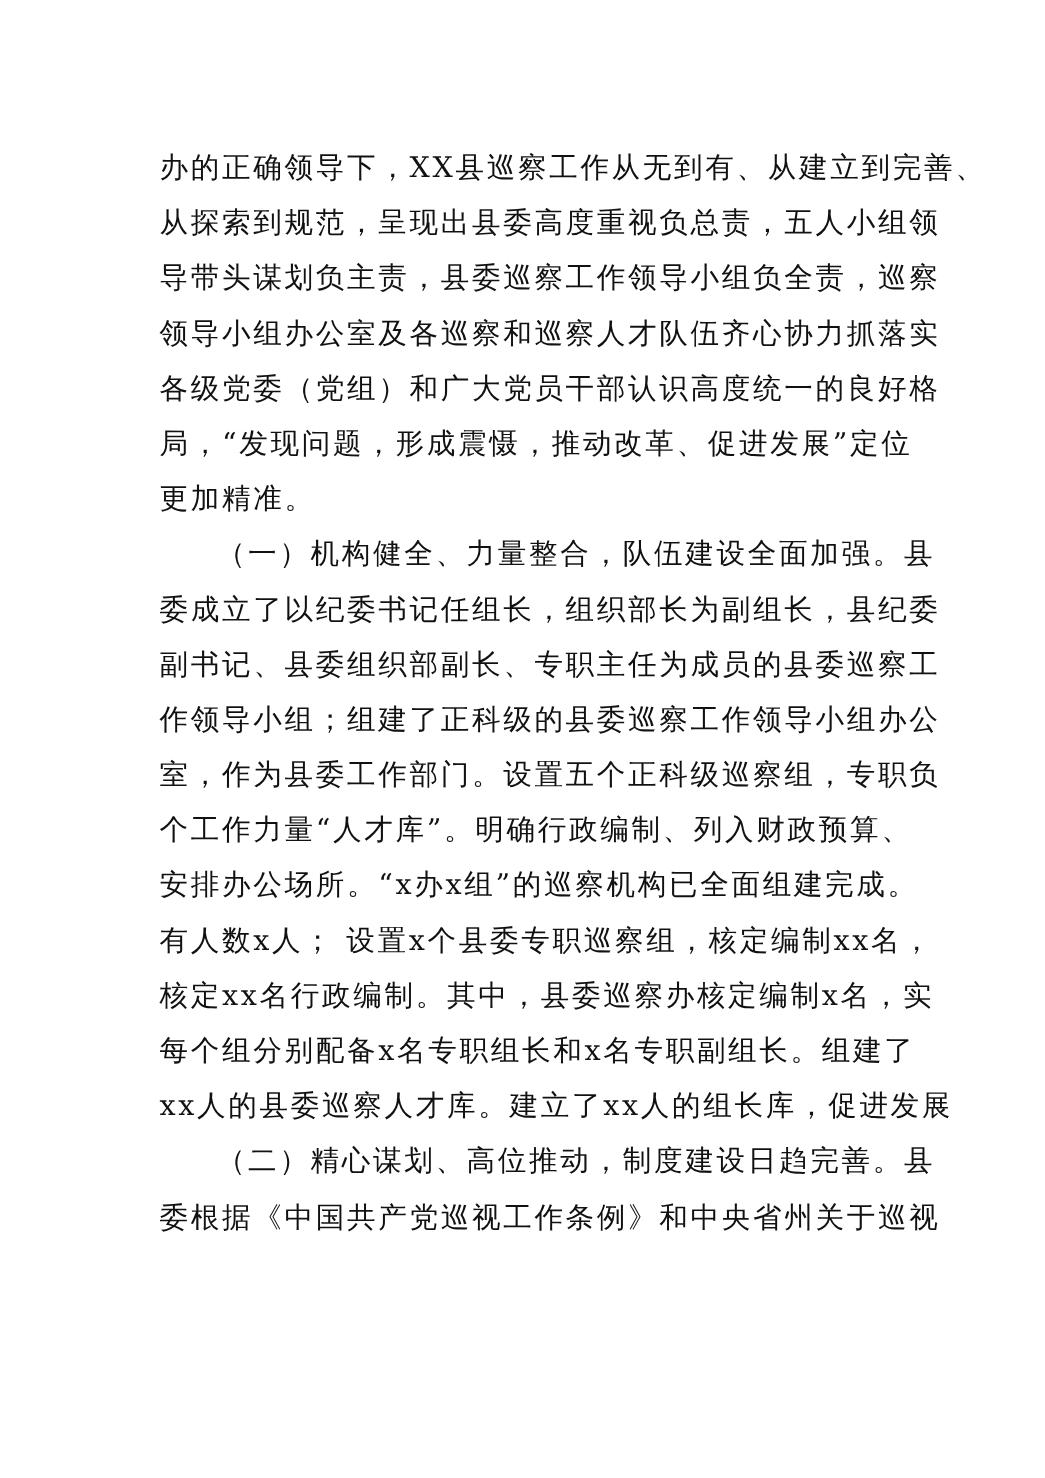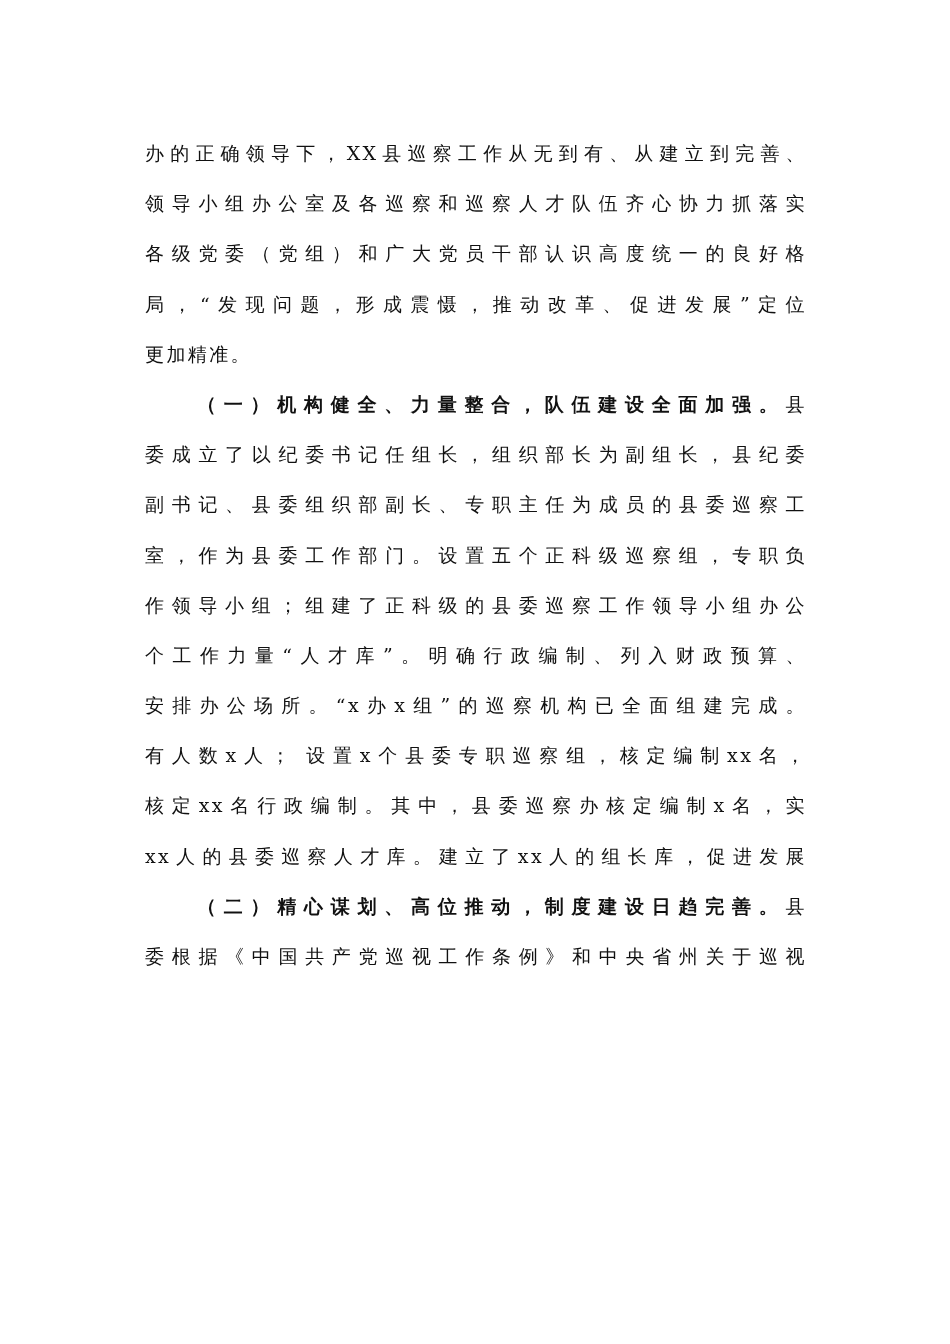--- a/index.html
+++ b/index.html
@@ -3,53 +3,56 @@
 <meta charset="utf-8">
 <style>
   html, body { margin: 0; padding: 0; background: #ffffff; }
   body { width: 950px; height: 1344px; position: relative; overflow: hidden; }
   .page {
     position: absolute;
     left: 145px;
     top: 128px;
     width: 662px;
     font-family: "DejaVu Serif", "Liberation Serif", serif;
-    font-size: 19px;
+    font-size: 26px;
     line-height: 50.2px;
     color: #111111;
     letter-spacing: 2.4px;
   }
   .line { display: block; white-space: nowrap; text-align: justify; text-align-last: justify; height: 50.2px; }
   .line.last { text-align-last: left; }
   .indent { padding-left: 52px; }
-  .bold { font-weight: bold; }
+  .bold { font-weight: normal; }
 </style>
 </head>
 <body>
 
 <div class="page">
 
   <div>
     <span class="line">办的正确领导下，XX县巡察工作从无到有、从建立到完善、</span>
+    <span class="line">从探索到规范，呈现出县委高度重视负总责，五人小组领</span>
+    <span class="line">导带头谋划负主责，县委巡察工作领导小组负全责，巡察</span>
     <span class="line">领导小组办公室及各巡察和巡察人才队伍齐心协力抓落实</span>
     <span class="line">各级党委（党组）和广大党员干部认识高度统一的良好格</span>
     <span class="line">局，“发现问题，形成震慑，推动改革、促进发展”定位</span>
     <span class="line last">更加精准。</span>
   </div>
 
   <div>
     <span class="line indent"><span class="bold">（一）机构健全、力量整合，队伍建设全面加强。</span><span>县</span></span>
     <span class="line">委成立了以纪委书记任组长，组织部长为副组长，县纪委</span>
     <span class="line">副书记、县委组织部副长、专职主任为成员的县委巡察工</span>
+    <span class="line">作领导小组；组建了正科级的县委巡察工作领导小组办公</span>
     <span class="line">室，作为县委工作部门。设置五个正科级巡察组，专职负</span>
-    <span class="line">作领导小组；组建了正科级的县委巡察工作领导小组办公</span>
     <span class="line">个工作力量“人才库”。明确行政编制、列入财政预算、</span>
     <span class="line">安排办公场所。“x办x组”的巡察机构已全面组建完成。</span>
     <span class="line">有人数x人； 设置x个县委专职巡察组，核定编制xx名，</span>
     <span class="line">核定xx名行政编制。其中，县委巡察办核定编制x名，实</span>
+    <span class="line">每个组分别配备x名专职组长和x名专职副组长。组建了</span>
     <span class="line">xx人的县委巡察人才库。建立了xx人的组长库，促进发展</span>
   </div>
 
   <div>
     <span class="line indent"><span class="bold">（二）精心谋划、高位推动，制度建设日趋完善。</span><span>县</span></span>
     <span class="line">委根据《中国共产党巡视工作条例》和中央省州关于巡视</span>
   </div>
 </div>
 
 </body></html>

